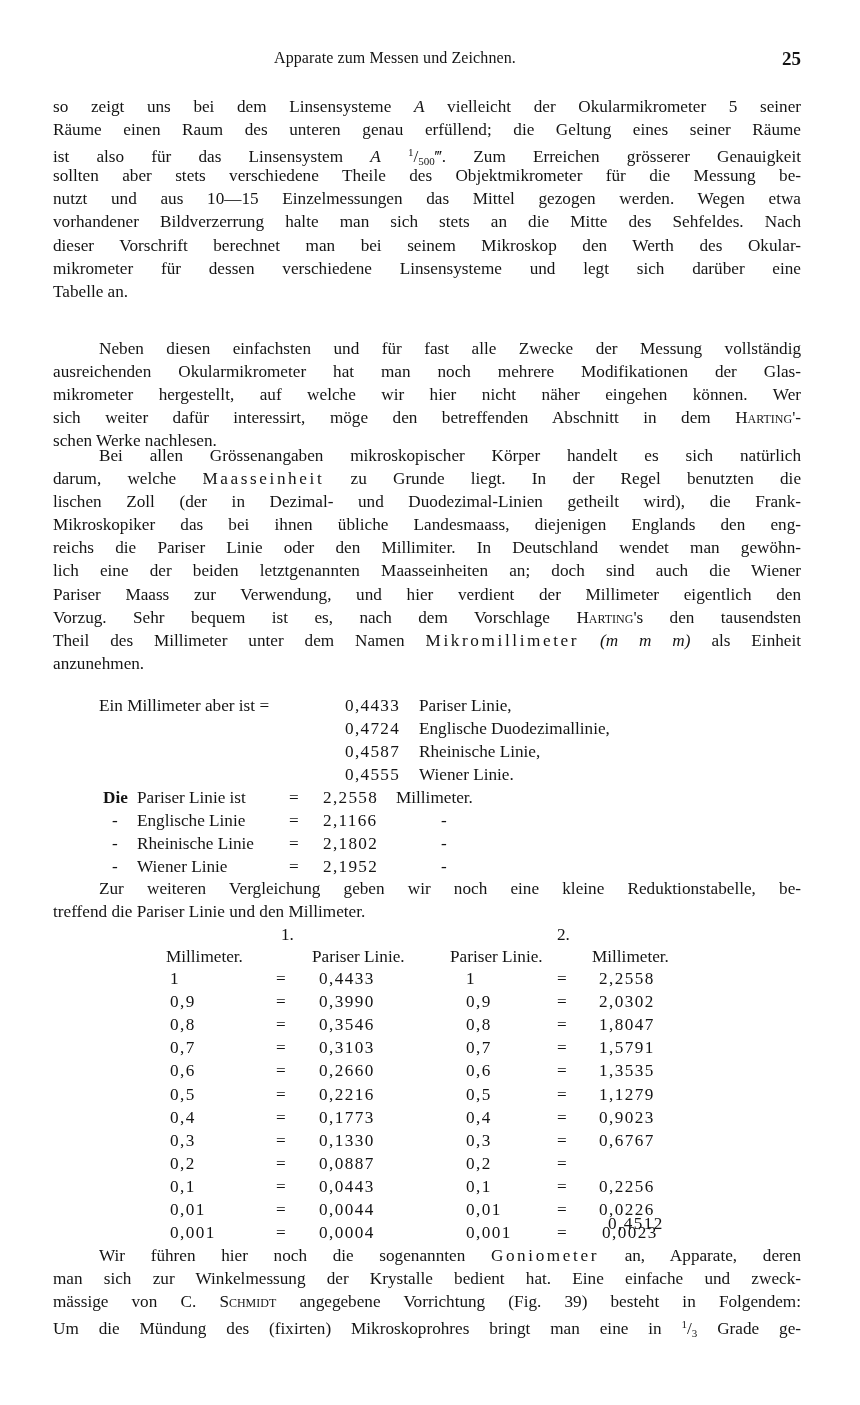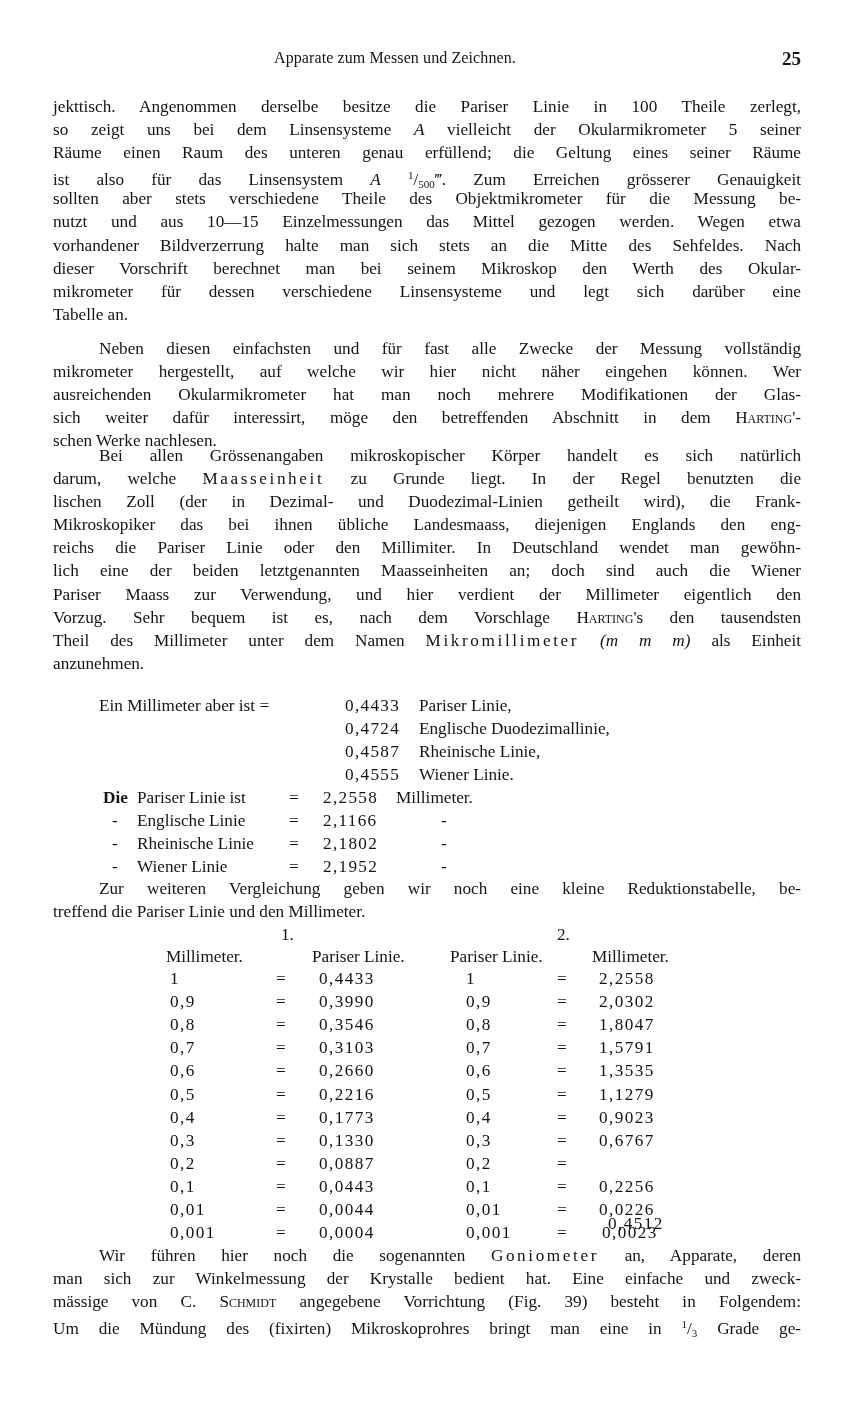--- a/index.html
+++ b/index.html
@@ -34,36 +34,35 @@
 <body>
 
 <div class="page">
 
   <div class="running-head">
     <span class="running-title">Apparate zum Messen und Zeichnen.</span>
     <span class="page-number">25</span>
   </div>
 
   <div class="text" style="top:95px;">
-    <span class="line">jekttisch.  Angenommen derselbe besitze die Pariser Linie in 100 Theile zerlegt,</span>
     <span class="line"><span>so zeigt uns bei dem Linsensysteme </span><span class="it">A</span><span> vielleicht der Okularmikrometer 5 seiner</span></span>
     <span class="line">Räume einen Raum des unteren genau erfüllend; die Geltung eines seiner Räume</span>
     <span class="line"><span>ist also für das Linsensystem </span><span class="it">A</span> <span class="frac"><sup>1</sup>/<sub>500</sub></span><span>‴.</span><span>  Zum Erreichen grösserer Genauigkeit</span></span>
     <span class="line">sollten aber stets verschiedene Theile des Objektmikrometer für die Messung be-</span>
     <span class="line">nutzt und aus 10—15 Einzelmessungen das Mittel gezogen werden.  Wegen etwa</span>
     <span class="line">vorhandener Bildverzerrung halte man sich stets an die Mitte des Sehfeldes.  Nach</span>
     <span class="line">dieser Vorschrift berechnet man bei seinem Mikroskop den Werth des Okular-</span>
     <span class="line">mikrometer für dessen verschiedene Linsensysteme und legt sich darüber eine</span>
     <span class="line last">Tabelle an.</span>
   </div>
 
   <div class="text" style="top:337px;">
     <span class="line indent">Neben diesen einfachsten und für fast alle Zwecke der Messung vollständig</span>
+    <span class="line">ausreichenden Okularmikrometer hat man noch mehrere Modifikationen der Glas-</span>
     <span class="line">mikrometer hergestellt, auf welche wir hier nicht näher eingehen können.  Wer</span>
-    <span class="line">ausreichenden Okularmikrometer hat man noch mehrere Modifikationen der Glas-</span>
     <span class="line"><span>sich weiter dafür interessirt, möge den betreffenden Abschnitt in dem </span><span class="sc">Harting</span><span>'-</span></span>
     <span class="line last">schen Werke nachlesen.</span>
   </div>
 
   <div class="text" style="top:444px;">
     <span class="line indent">Bei allen Grössenangaben mikroskopischer Körper handelt es sich natürlich</span>
     <span class="line"><span>darum, welche </span><span class="spaced">Maasseinheit</span><span> zu Grunde liegt.  In der Regel benutzten die</span></span>
     <span class="line">lischen Zoll (der in Dezimal- und Duodezimal-Linien getheilt wird), die Frank-</span>
     <span class="line">Mikroskopiker das bei ihnen übliche Landesmaass, diejenigen Englands den eng-</span>
     <span class="line">reichs die Pariser Linie oder den Millimiter.  In Deutschland wendet man gewöhn-</span>

